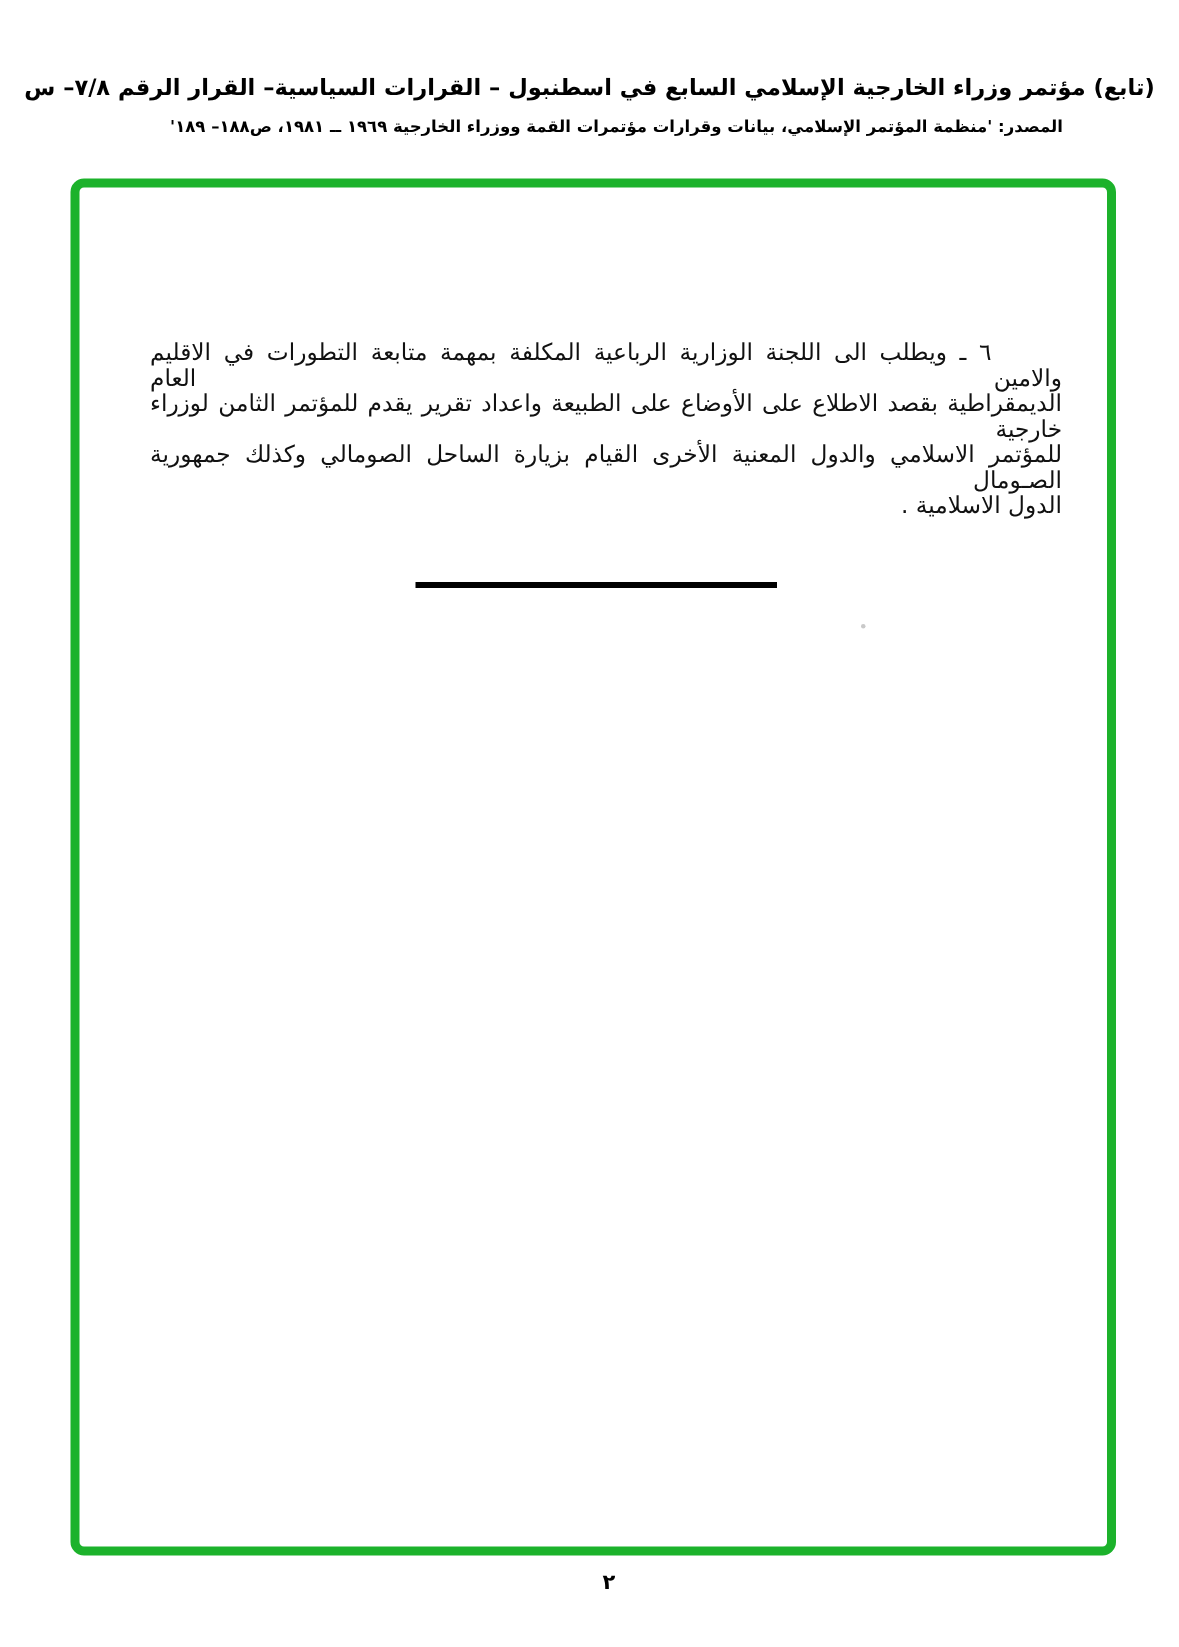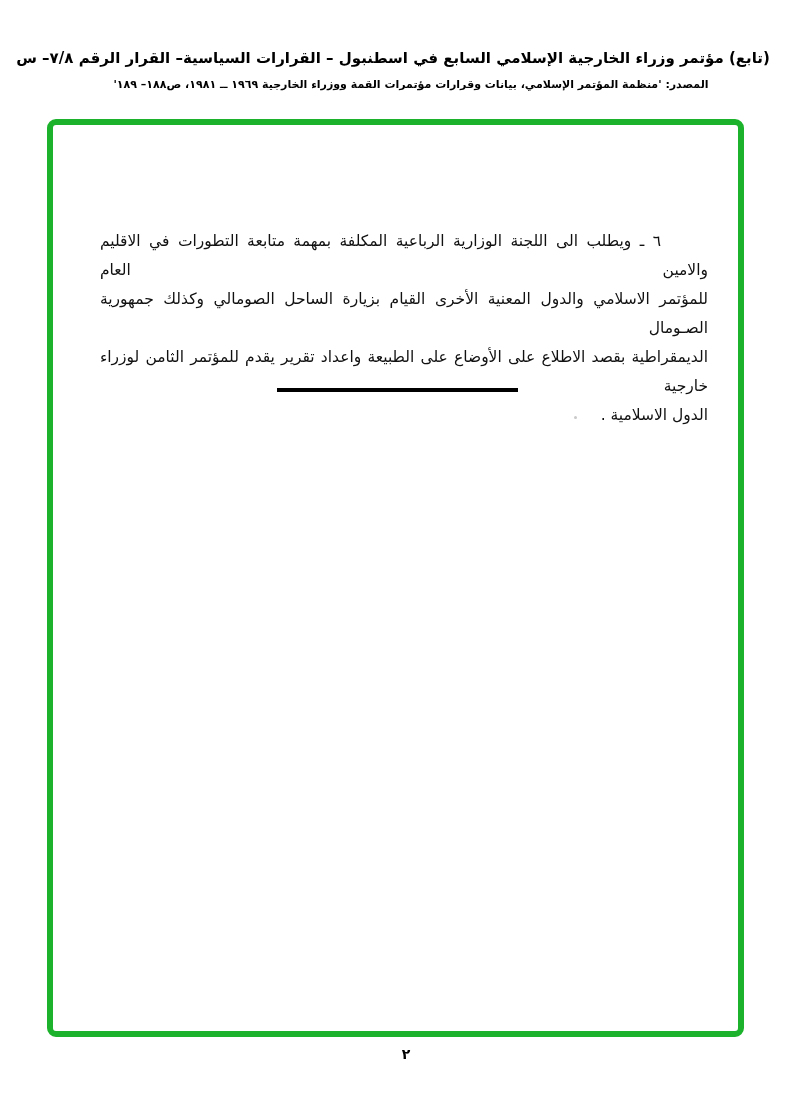--- a/index.html
+++ b/index.html
@@ -52,21 +52,21 @@
     background: #ffffff;
   }
   
   .body-paragraph {
     position: absolute;
     top: 102px;
     left: 47px;
     width: 608px;
     direction: rtl;
     font-size: 15.5px;
-    line-height: 29px;
+    line-height: 17px;
     color: #111;
   }
   .body-paragraph .line {
     text-align: justify;
     text-align-last: justify;
   }
   .body-paragraph .line.first {
     text-indent: 47px;
   }
   .body-paragraph .line.last {
@@ -115,22 +115,22 @@
 
   <div class="header">
     <div class="header-title">(تابع) مؤتمر وزراء الخارجية الإسلامي السابع في اسطنبول – القرارات السياسية– القرار الرقم ٧/٨– س</div>
     <div class="header-source">المصدر: 'منظمة المؤتمر الإسلامي، بيانات وقرارات مؤتمرات القمة ووزراء الخارجية ١٩٦٩ ــ ١٩٨١، ص١٨٨– ١٨٩'</div>
   </div>
 
   <div class="green-box" style="border-color: rgb(28, 178, 43);">
 
     <div class="body-paragraph">
       <div class="line first">٦ ـ ويطلب الى اللجنة الوزارية الرباعية المكلفة بمهمة متابعة التطورات في الاقليم والامين العام</div>
+      <div class="line">الديمقراطية بقصد الاطلاع على الأوضاع على الطبيعة واعداد تقرير يقدم للمؤتمر الثامن لوزراء خارجية</div>
       <div class="line">للمؤتمر الاسلامي والدول المعنية الأخرى القيام بزيارة الساحل الصومالي وكذلك جمهورية الصـومال</div>
-      <div class="line">الديمقراطية بقصد الاطلاع على الأوضاع على الطبيعة واعداد تقرير يقدم للمؤتمر الثامن لوزراء خارجية</div>
       <div class="line last">الدول الاسلامية .</div>
     </div>
 
     <div class="divider-rule"></div>
     <div class="speck"></div>
   </div>
 
   <div class="footer">
     <span class="page-number">٢</span>
   </div>

